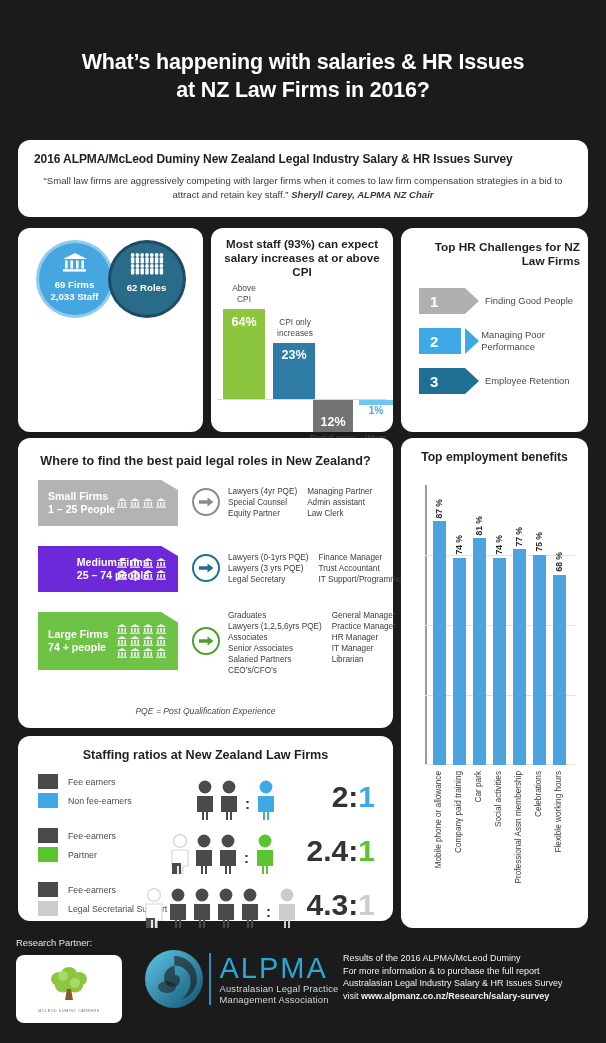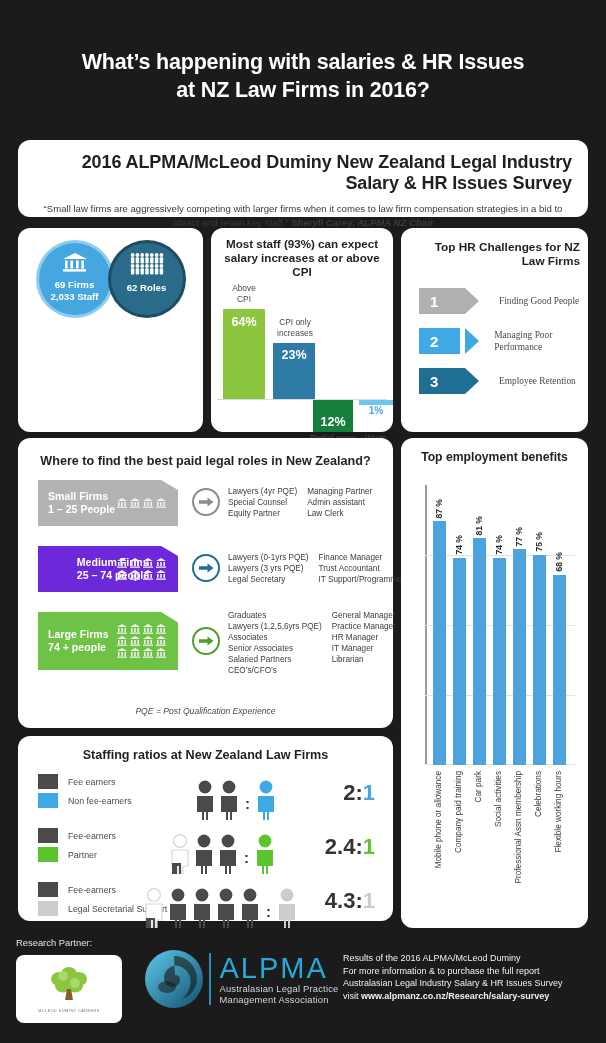--- a/index.html
+++ b/index.html
@@ -19,21 +19,21 @@
     letter-spacing:-0.2px;
     padding-top:48px;
   }
   .card {
     background:#ffffff;
     border-radius:12px;
     position:absolute;
   }
   
   #survey-banner { left:18px; top:140px; width:570px; height:77px; padding:12px 16px 0 16px; }
-  .banner-title { text-align:right; font-weight:bold; font-size:18px; color:#231f20; letter-spacing:-0.1px;}
+  .banner-title { text-align:left; font-weight:bold; font-size:12px; color:#231f20; letter-spacing:-0.1px;}
   .banner-quote { text-align:center; font-size:9.6px; color:#3b3b3b; line-height:13.5px; margin-top:8px;}
   .banner-quote .attrib { font-style:italic; font-weight:bold; }
 
   
   #card-firms   { left:18px;  top:228px; width:185px; height:204px; }
   #card-cpi     { left:211px; top:228px; width:182px; height:204px; }
   #card-hr      { left:401px; top:228px; width:187px; height:204px; }
 
   .circles { display:flex; justify-content:center; gap:0; padding-top:15px; }
   .circ { width:72px; height:72px; border-radius:50%; color:#fff; display:flex;
@@ -55,21 +55,21 @@
               font-weight:bold; font-size:12.5px; }
   .barlabel { position:absolute; text-align:center; font-size:8.4px; color:#4a4a4a; line-height:10.5px;}
 
   .hr-title { text-align:right; font-weight:bold; font-size:11.8px; color:#231f20; line-height:14px; padding:12px 8px 0 8px;}
   .hr-list { padding:20px 0 0 18px; }
   .hr-row { display:flex; align-items:center; margin-bottom:14px; }
   .hr-chip { width:46px; height:26px; position:relative; color:#fff; font-weight:bold;
              font-size:15px; display:flex; align-items:center; padding-left:11px; }
   .hr-chip:after { content:""; position:absolute; left:46px; top:0; width:0; height:0;
                    border-top:13px solid transparent; border-bottom:13px solid transparent; }
-  .hr-label { font-size:9.4px; color:#4a4a4a; line-height:12px; margin-left:34px;font-family:Liberation Serif, serif; }
+  .hr-label { font-size:9.4px; color:#4a4a4a; line-height:12px; margin-left:20px; }
 
   
   #card-roles { left:18px; top:438px; width:375px; height:290px; }
   .roles-title { text-align:center; font-weight:bold; font-size:12.6px; color:#231f20; padding-top:16px;}
   .firm-row { position:relative; margin:0 0 0 20px; }
   .firm-box { width:140px; position:relative; color:#fff; padding:0 0 0 10px; display:flex;
               align-items:center; }
   .firm-box .fb-txt { font-size:10.6px; font-weight:bold; line-height:13px; }
   .firm-box .fb-icons { position:absolute; right:8px; top:50%; transform:translateY(-50%);
                         line-height:9px; text-align:right; }
@@ -95,21 +95,21 @@
   
   #card-ratios { left:18px; top:736px; width:375px; height:185px; }
   .rat-title { text-align:center; font-weight:bold; font-size:12.6px; color:#231f20; padding-top:12px;}
   .rat-row { position:relative; height:48px; margin-top:8px; }
   .swatches { position:absolute; left:20px; top:2px; }
   .sw-line { display:flex; align-items:center; margin-bottom:4px; }
   .sw { width:20px; height:15px; }
   .sw-lbl { font-size:8.8px; color:#4a4a4a; margin-left:10px; }
   .figs { position:absolute; left:175px; top:0; height:48px; display:flex; align-items:flex-end; }
   .colon { font-size:15px; font-weight:bold; color:#333; margin:0 4px 8px 4px;}
-  .ratio-txt { position:absolute; right:18px; top:8px; font-size:22px; font-weight:bold; color:#333;}
+  .ratio-txt { position:absolute; right:18px; top:8px; font-size:30px; font-weight:bold; color:#333;}
 
   
   .research-label { position:absolute; left:16px; top:937px; color:#e6e6e6; font-size:9.4px; }
   #rp-logo { left:16px; top:955px; width:106px; height:68px; background:#fff; border-radius:8px;
              display:flex; flex-direction:column; align-items:center; justify-content:center;}
   .rp-cap { font-size:3.6px; color:#6b6b6b; letter-spacing:0.6px; margin-top:4px;}
   .alpma-wrap { position:absolute; left:143px; top:948px; display:flex; align-items:center; }
   .alpma-mark { width:62px; height:62px; }
   .alpma-divider { width:1.5px; height:52px; background:#2f8fb5; margin:0 9px 0 4px; }
   .alpma-text .big { font-size:29px; letter-spacing:2px; color:#29a8d8; line-height:30px; font-weight:400;}
@@ -205,21 +205,21 @@
     <div class="bar" style="left:12px; width:42px; top:28px; height:90px; background:#8cc63f;">
       <span class="val" style="top:6px;">64%</span>
     </div>
     <div class="barlabel" style="left:6px; width:54px; top:2px;">Above<br>CPI</div>
 
     <div class="bar" style="left:62px; width:42px; top:62px; height:56px; background:#2e7ca6;">
       <span class="val" style="top:5px;">23%</span>
     </div>
     <div class="barlabel" style="left:56px; width:56px; top:36px;">CPI only<br>increases</div>
 
-    <div class="bar" style="left:102px; width:40px; top:119px; height:32px; background:#15803d;">
+    <div class="bar" style="left:102px; width:40px; top:119px; height:32px; background:#737373;">
       <span class="val" style="bottom:3px;">12%</span>
     </div>
     <div class="barlabel" style="left:92px; width:60px; top:152px;">Partial wage<br>freeze/some<br>below CPI</div>
 
     <div class="bar" style="left:148px; width:34px; top:119px; height:5px; background:#6ec6ef;">
     </div>
     <div class="barlabel" style="left:144px; width:42px; top:125px; color:#3fa9e5; font-weight:bold; font-size:10px;">1%</div>
     <div class="barlabel" style="left:142px; width:46px; top:152px;">Wage<br>Freeze</div>
   </div>
 </div>

